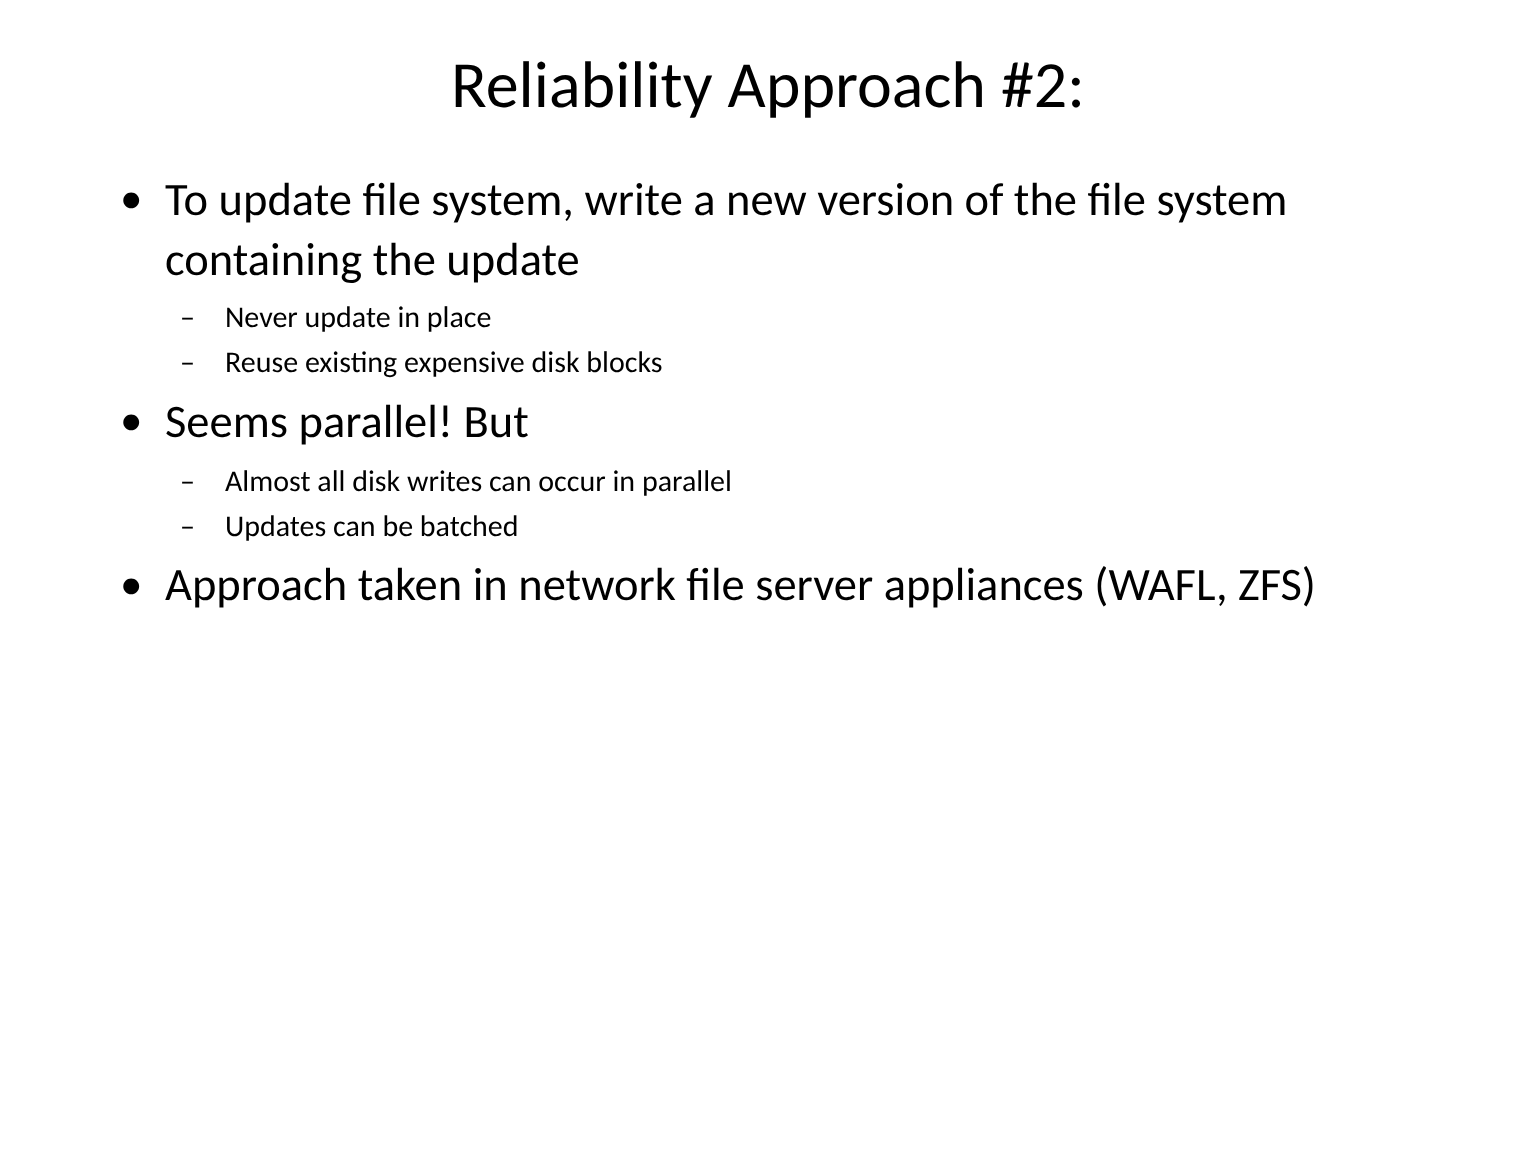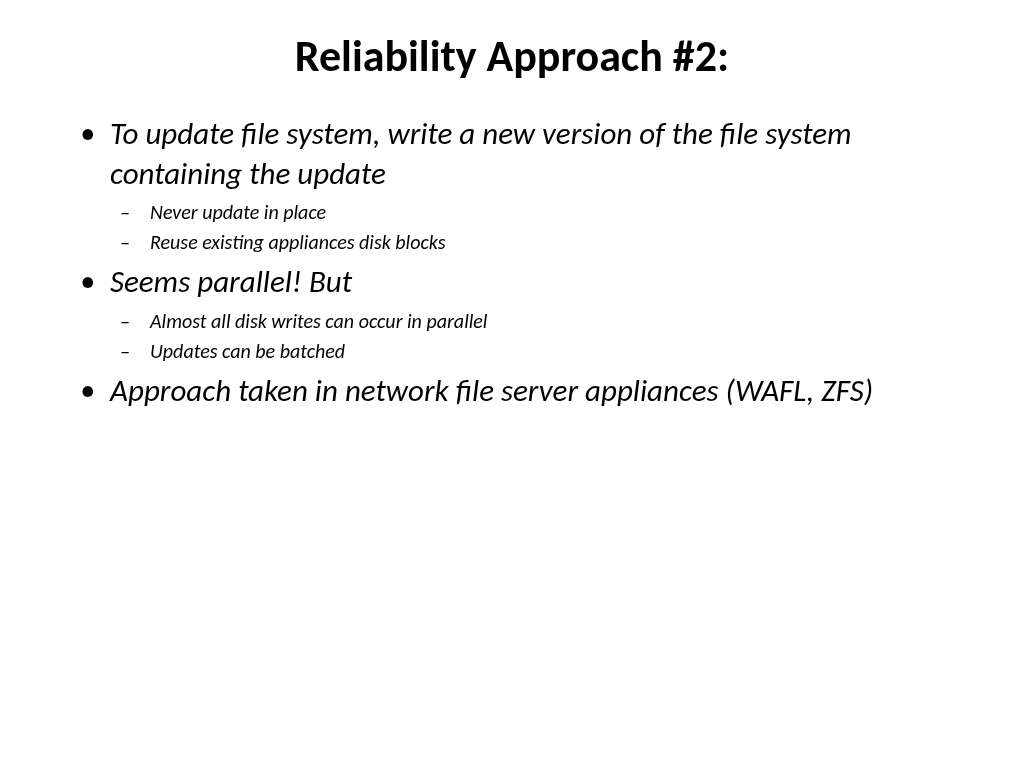--- a/index.html
+++ b/index.html
@@ -12,37 +12,36 @@
       height: 768px;
       background: #ffffff;
       font-family: Calibri, "Segoe UI", Arial, sans-serif;
       color: #000000;
       padding: 30px 70px 40px 70px;
       overflow: hidden;
     }
     .title {
       text-align: center;
       font-size: 44px;
-      font-weight: 700;
+      font-weight: 400;
       line-height: 1.2;
       margin-bottom: 30px;
     }
     .content {
       font-size: 31px;
       line-height: 1.3;
     }
     ul.level1 {
       list-style: none;
       padding-left: 0;
     }
     ul.level1 > li {
       position: relative;
       padding-left: 40px;
       margin-bottom: 6px;
-      font-style: italic;
     }
     ul.level1 > li::before {
       content: "•";
       position: absolute;
       left: 10px;
       top: 0;
       font-size: 30px;
     }
     ul.level2 {
       list-style: none;
@@ -68,21 +67,21 @@
 <div class="title">
   <div>Reliability Approach #2:</div>
 </div>
 
 <div class="content">
   <ul class="level1">
     <li>
       <span>To update file system, write a new version of the file system containing the update</span>
       <ul class="level2">
         <li><span>Never update in place</span></li>
-        <li><span>Reuse existing appliances disk blocks</span></li>
+        <li><span>Reuse existing expensive disk blocks</span></li>
       </ul>
     </li>
     <li>
       <span>Seems parallel!  But</span>
       <ul class="level2">
         <li><span>Almost all disk writes can occur in parallel</span></li>
         <li><span>Updates can be batched</span></li>
       </ul>
     </li>
     <li>

